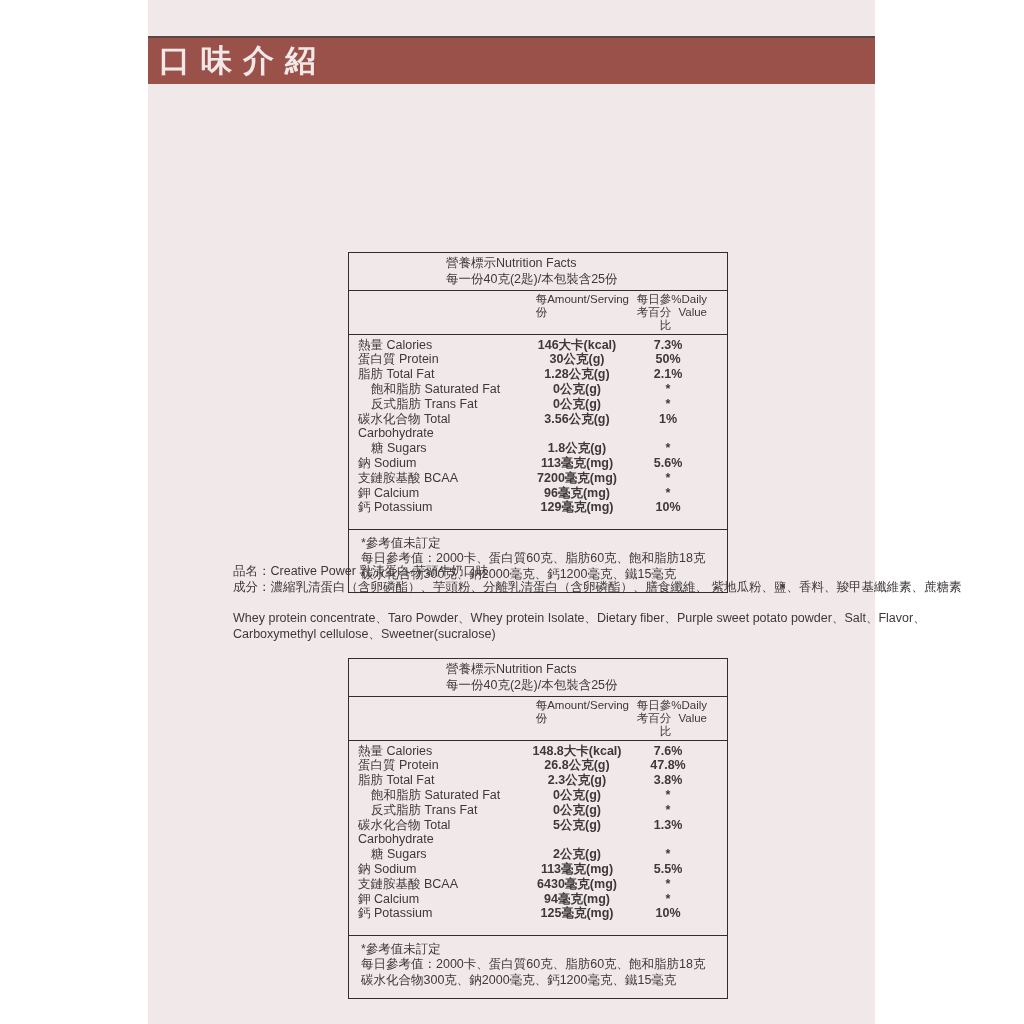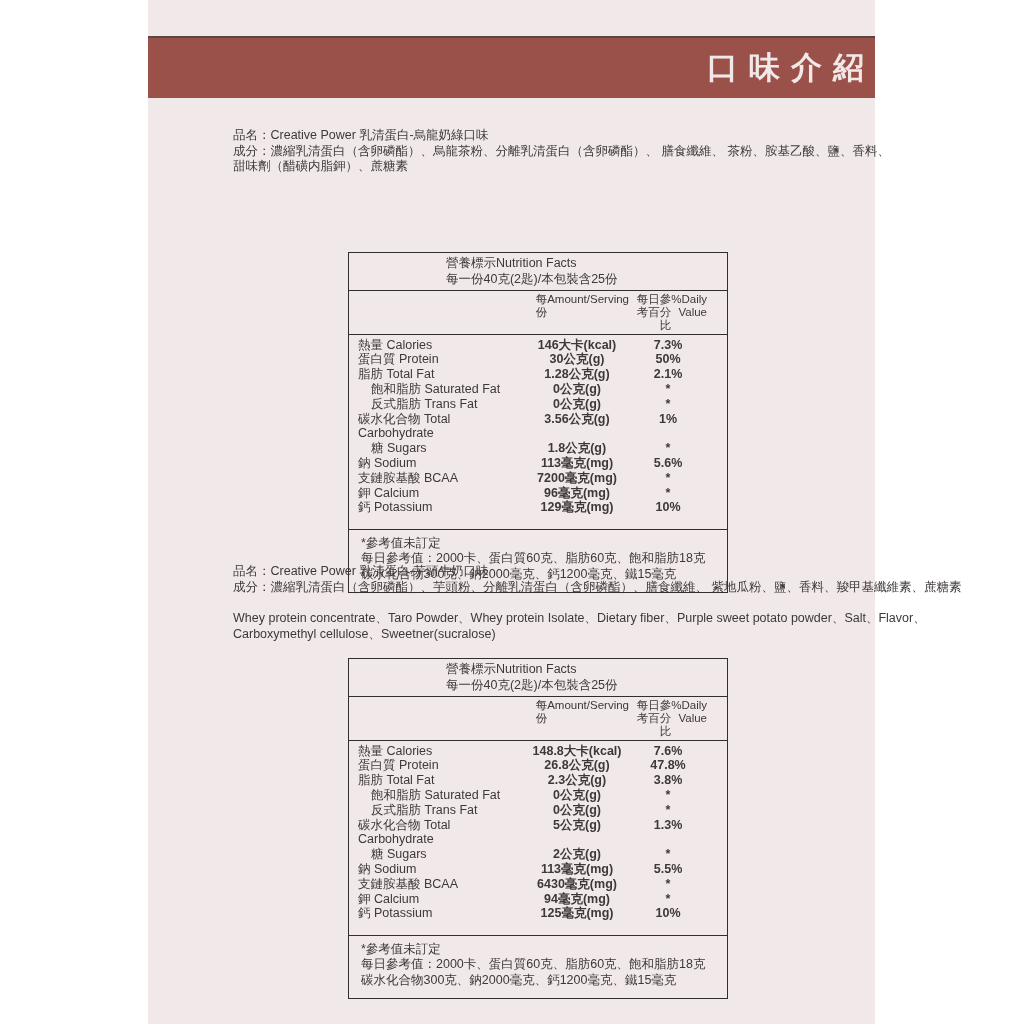--- a/index.html
+++ b/index.html
@@ -4,23 +4,23 @@
 <style>
   * { margin:0; padding:0; box-sizing:border-box; }
   html,body { width:1024px; height:1024px; background:#ffffff; }
   body { font-family:"Liberation Sans","DejaVu Sans",sans-serif; color:#3e3838; }
 
   .page { position:relative; width:1024px; height:1024px; background:#ffffff; overflow:hidden; }
 
   .content { position:absolute; left:148px; top:0; width:727px; height:1024px; background:#f1e9e9; }
 
   .banner {
-    position:absolute; left:0; top:36px; width:100%; height:62px;
+    position:absolute; left:0; top:36px; width:100%; height:48px;
     background:#9a5149; border-top:2px solid #5a4744;
-    display:flex; align-items:center; justify-content:flex-end;
+    display:flex; align-items:center; justify-content:flex-start;
   }
   .banner-title {
     color:#f2e8e8; font-size:31px; font-weight:600;
     letter-spacing:11px; text-indent:11px;
   }
 
   .product { position:absolute; left:85px; right:40px; font-size:12.5px; line-height:15.5px; }
   .product .en-block { margin-top:16px; }
   .product div { white-space:nowrap; }
 
@@ -58,26 +58,20 @@
 <body>
 
 <div class="page">
   <div class="content">
 
     <div class="banner">
       <div class="banner-title">口味介紹</div>
     </div>
 
     <div class="product p1">
-      <div class="zh-block">
-
-      <div>品名：Creative Power 乳清蛋白-烏龍奶綠口味</div>
-          <div>成分：濃縮乳清蛋白（含卵磷酯）、烏龍茶粉、分離乳清蛋白（含卵磷酯）、 膳食纖維、 茶粉、胺基乙酸、鹽、香料、</div>
-          <div>甜味劑（醋磺内脂鉀）、蔗糖素</div>
-        </div>
     </div>
 
     <div class="ntable t1">
       <div class="nt-head">
         <div>營養標示Nutrition Facts</div>
         <div>每一份40克(2匙)/本包裝含25份</div>
       </div>
       <div class="nt-cols">
         <div class="c"></div>
         <div class="c">

